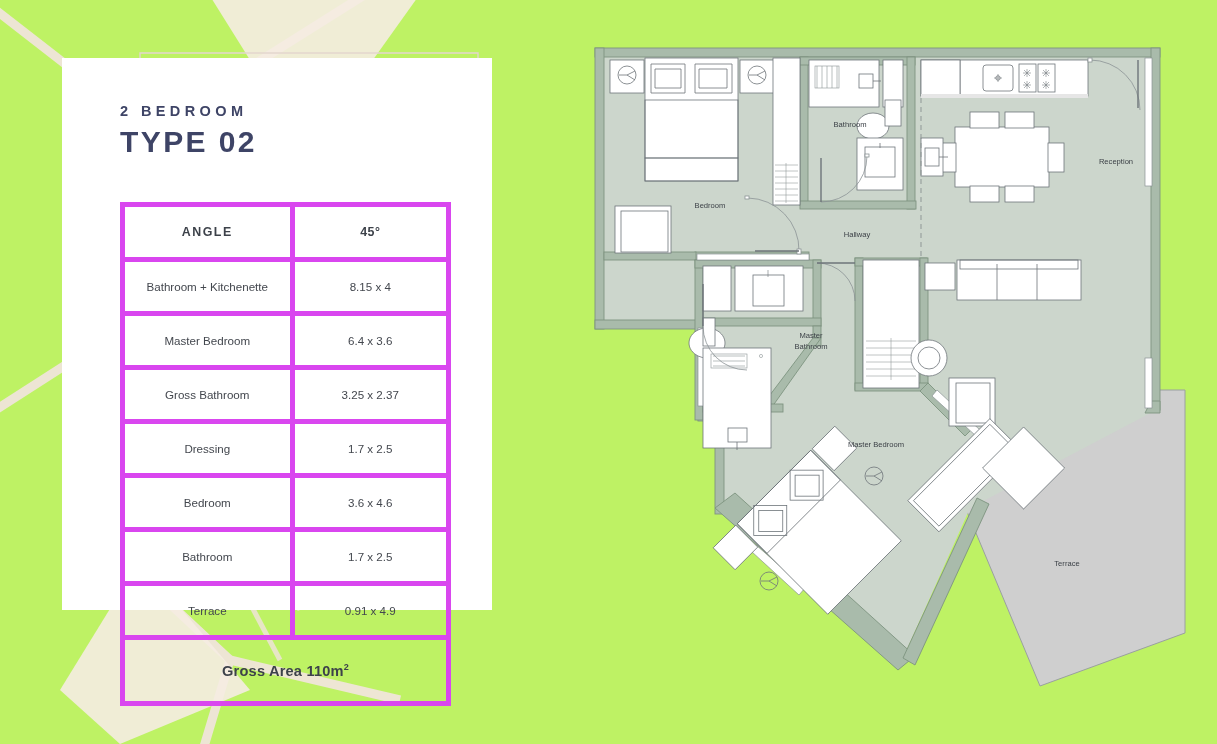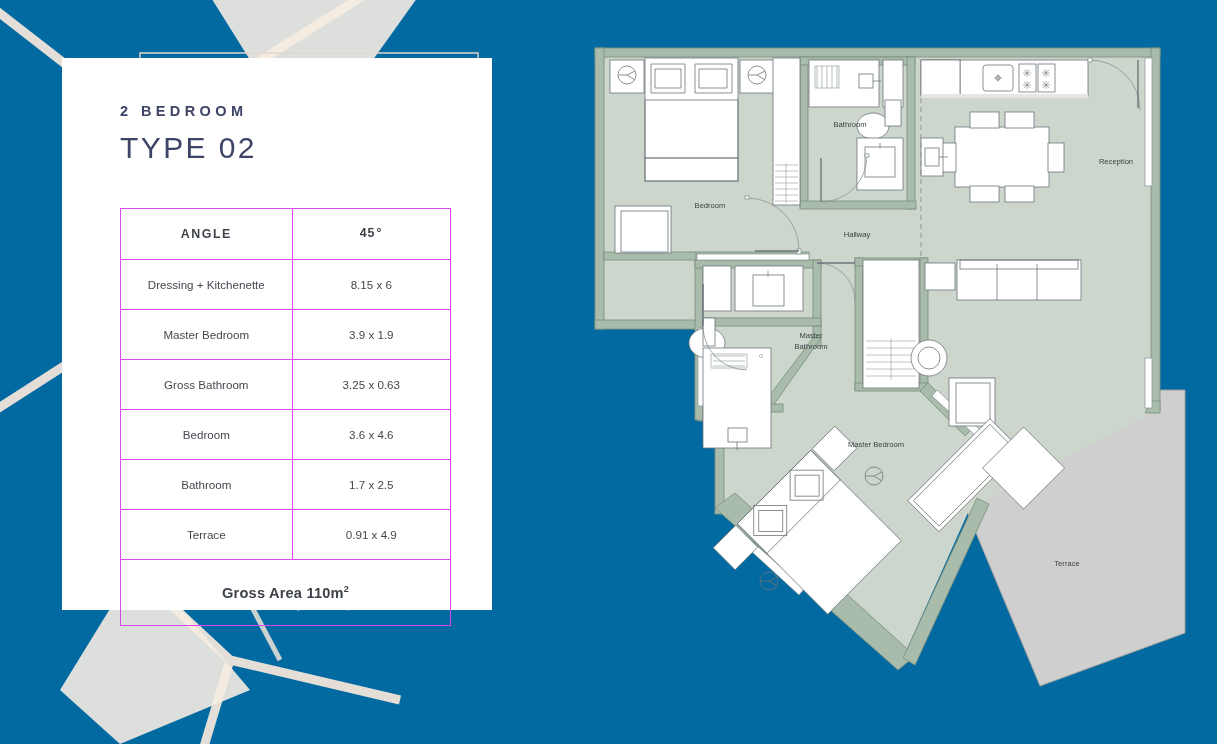--- a/index.html
+++ b/index.html
@@ -2,66 +2,66 @@
 <html><head>
 <meta charset="utf-8">
 <style>
   * { box-sizing: border-box; margin: 0; padding: 0; }
   html, body {
     width: 1217px; height: 744px;
     overflow: hidden;
     background: #ffffff;
     font-family: "Liberation Sans", sans-serif;
   }
-  #root { position: relative; width: 1217px; height: 744px; background:#0369a1; }
+  #root { position: relative; width: 1217px; height: 744px; background:#bef264; }
 
   
   .bg-art { position:absolute; inset:0; pointer-events:none; }
 
   
   .card-wrap { position:absolute; left:30px; top:33px; width:462px; height:577px; }
   .frame-outer {
     position:absolute; left:0; top:0; width:462px; height:577px;
   }
   .card-body {
     position:absolute; left:32px; top:25px; width:430px; height:552px;
     background:#ffffff;
   }
   .card-inner { position:absolute; left:58px; top:45px; width:345px; }
 
   .eyebrow {
     font-size:14.5px; font-weight:700; letter-spacing:4.4px;
     color:#3e4466; text-transform:uppercase;
   }
   .bigtitle {
-    margin-top:13px;
-    font-size:30px; font-weight:400; letter-spacing:2.4px;
+    margin-top:7px;
+    font-size:30px; font-weight:700; letter-spacing:2.4px;
     color:#3e4466; text-transform:uppercase; line-height:1.05;
   }
 
   table.spec {
     margin-top:44px;
     border-collapse:collapse;
     width:331px;
     table-layout:fixed;
   }
   table.spec td {
-    border:1px solid #d946ef;
+    border:5px solid #d946ef;
     height:32.4px;
     text-align:center;
     font-size:11.6px;
     color:#43474e;
     padding:18px 4px;
   }
   table.spec td.col-a { width:52%; }
   table.spec td.col-b { width:48%; }
   table.spec tr.head td {
     font-weight:700; font-size:12.4px; letter-spacing:1.5px; color:#3d424a;
   }
-  table.spec tr.head td.col-b { letter-spacing:0.5px;font-family:Liberation Mono, monospace; }
+  table.spec tr.head td.col-b { letter-spacing:0.5px; }
   table.spec tr.total td {
     height:66px;
     font-weight:700; font-size:14.6px; color:#3d424a; letter-spacing:.2px;margin-left:13px;
   }
   .sup { font-size:0.62em; vertical-align:super; }
 
   
   .plan { position:absolute; left:585px; top:38px; width:620px; height:665px; }
   .plan svg { display:block; }
   .rlabel { font-family:"Liberation Sans", sans-serif; font-size:7.6px; fill:#3a3f45; }
@@ -107,30 +107,34 @@
         <div class="eyebrow">2 BEDROOM</div>
         <div class="bigtitle">TYPE 02</div>
 
         <table class="spec">
           <tbody>
             <tr class="head">
               <td class="col-a">ANGLE</td>
               <td class="col-b">45°</td>
             </tr>
             <tr>
-              <td class="col-a">Dressing + Kitchenette</td>
-              <td class="col-b">8.15 x 6</td>
+              <td class="col-a">Bathroom + Kitchenette</td>
+              <td class="col-b">8.15 x 4</td>
             </tr>
             <tr>
               <td class="col-a">Master Bedroom</td>
-              <td class="col-b">3.9 x 1.9</td>
+              <td class="col-b">6.4 x 3.6</td>
             </tr>
             <tr>
               <td class="col-a">Gross Bathroom</td>
-              <td class="col-b">3.25 x 0.63</td>
+              <td class="col-b">3.25 x 2.37</td>
+            </tr>
+            <tr>
+              <td class="col-a">Dressing</td>
+              <td class="col-b">1.7 x 2.5</td>
             </tr>
             <tr>
               <td class="col-a">Bedroom</td>
               <td class="col-b">3.6 x 4.6</td>
             </tr>
             <tr>
               <td class="col-a">Bathroom</td>
               <td class="col-b">1.7 x 2.5</td>
             </tr>
             <tr>

